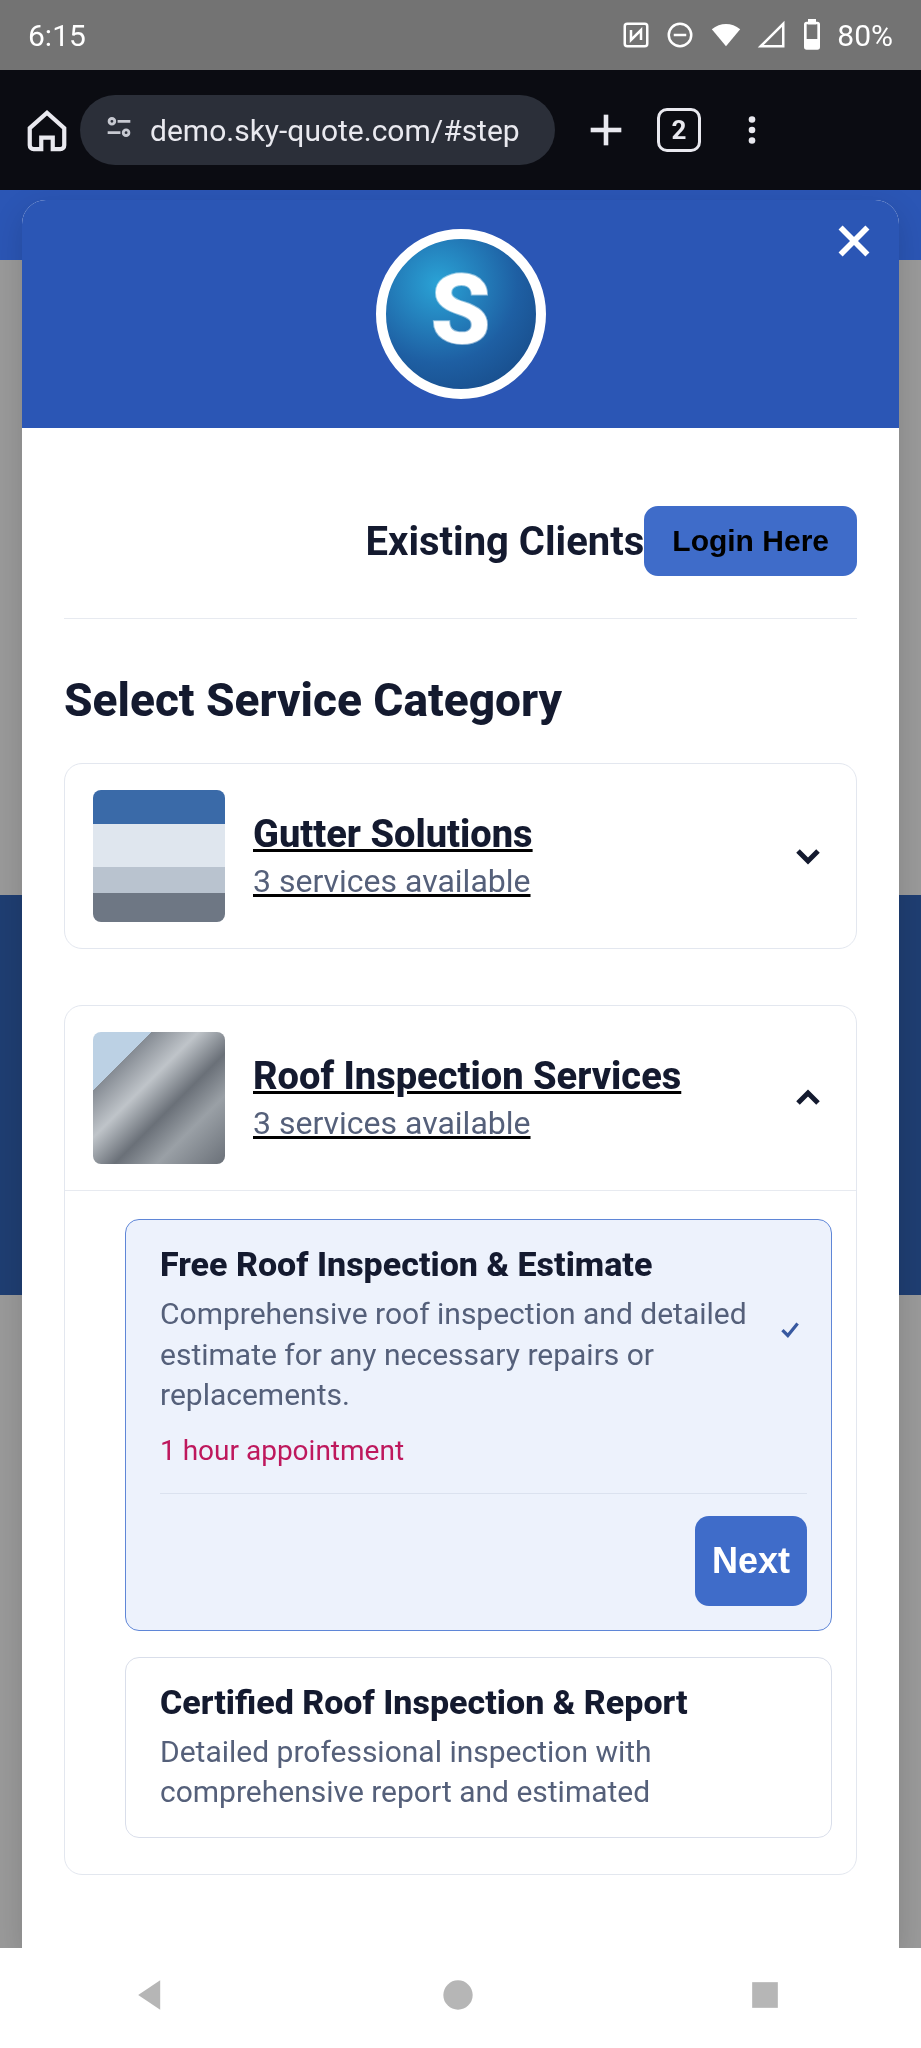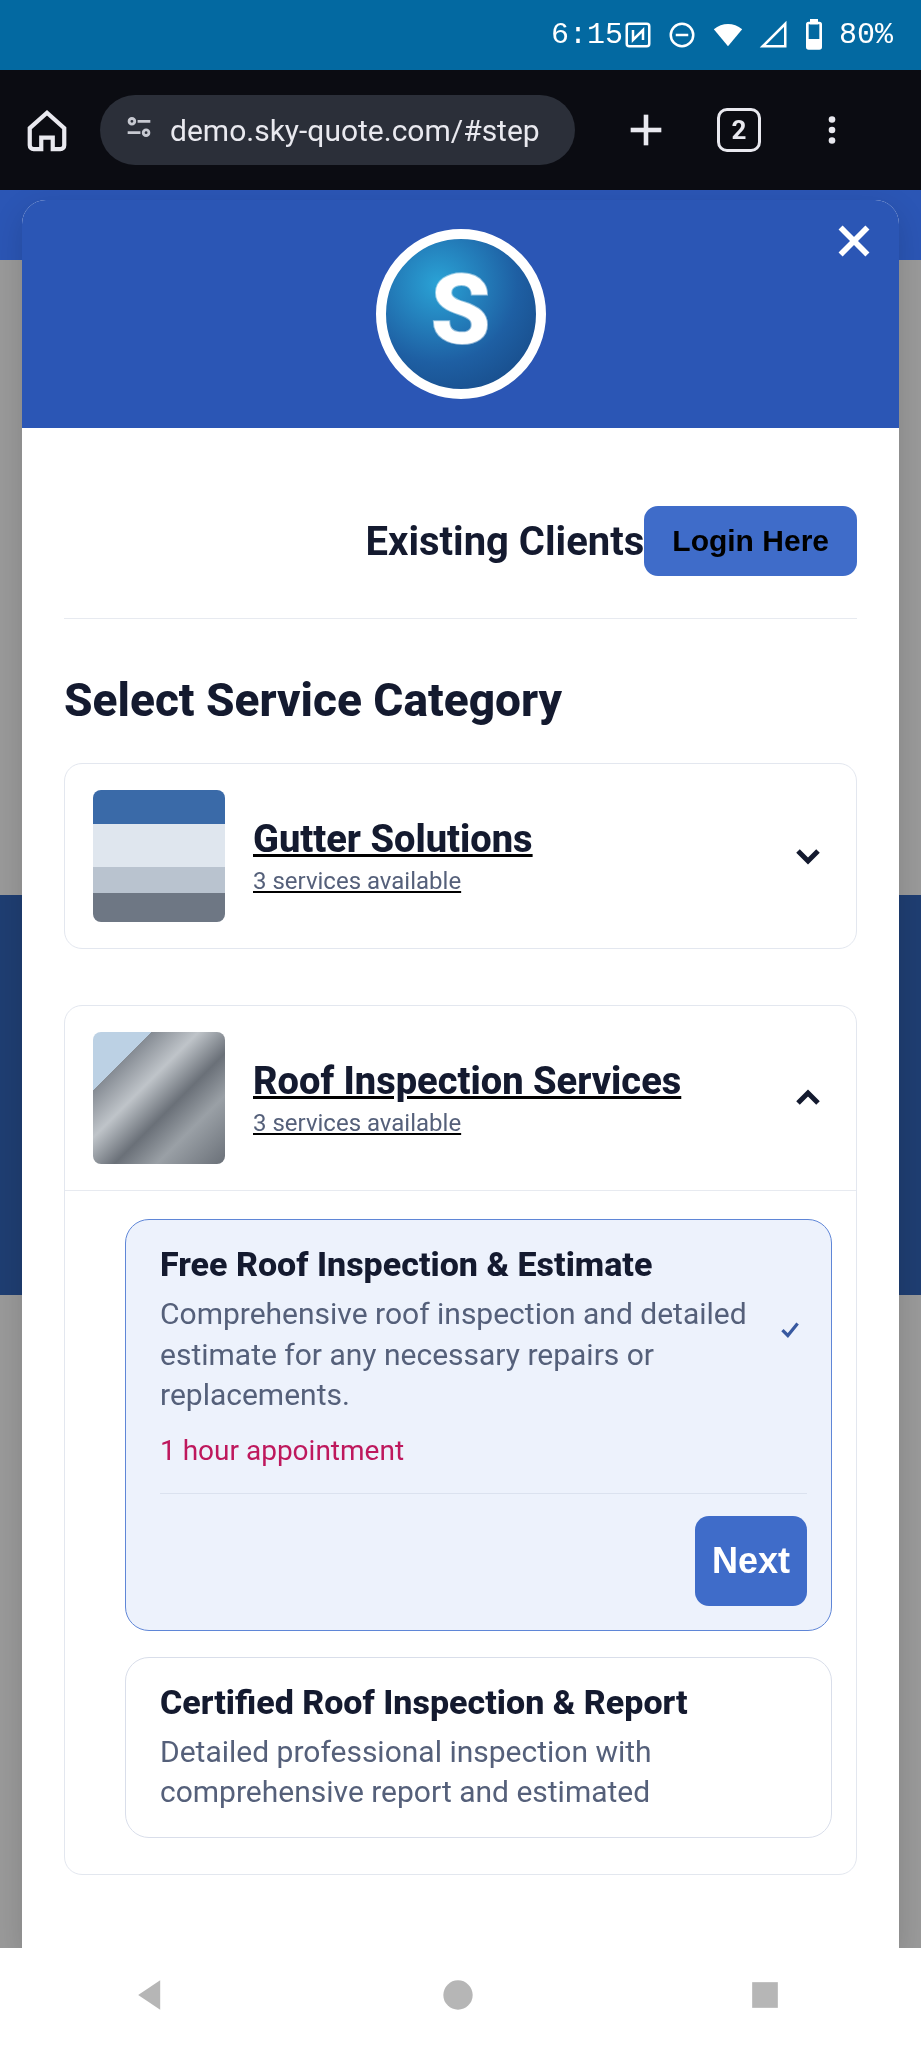--- a/index.html
+++ b/index.html
@@ -1,25 +1,25 @@
 <!DOCTYPE html>
 <html><head>
 <meta charset="utf-8">
 <style>
   * { box-sizing: border-box; margin: 0; padding: 0; }
   html, body { width: 921px; height: 2048px; font-family: -apple-system, BlinkMacSystemFont, "Segoe UI", Roboto, Arial, sans-serif; background: #fff; }
 
   
-  .status-bar { height: 70px; background: #0369a1; color: #fff; display: flex; align-items: center; justify-content: flex-end; padding: 0 28px; font-size: 30px; font-family: Liberation Mono, monospace; }
+  .status-bar { height: 70px; background: #737373; color: #fff; display: flex; align-items: center; justify-content: space-between; padding: 0 28px; font-size: 30px; }
   .status-left { font-weight: 400; }
   .status-right { display: flex; align-items: center; gap: 14px; font-size: 30px; }
   .status-right svg { display: block; }
 
   
-  .browser-bar { height: 120px; background: #0b0c12; display: flex; align-items: center; gap: 30px; padding: 0 24px; }
+  .browser-bar { height: 120px; background: #0b0c12; display: flex; align-items: center; gap: 10px; padding: 0 24px; }
   .home-icon { width: 46px; height: 46px; color: #e9e9ef; }
   .url-pill { flex: 0 0 auto; width: 475px; height: 70px; background: #2b2f39; border-radius: 40px; display: flex; align-items: center; gap: 14px; padding: 0 22px; color: #c7c9d1; font-size: 30px; overflow: hidden; white-space: nowrap; }
   .url-pill .site { color: #e9e9ef; }
   .plus-btn { width: 46px; height: 46px; color: #e9e9ef; margin-left: 18px; }
   .tabcount { width: 44px; height: 44px; border: 3px solid #e9e9ef; border-radius: 10px; display:flex; align-items:center; justify-content:center; color:#e9e9ef; font-size: 26px; font-weight: 700; margin-left: 18px;}
   .kebab { width: 46px; height: 46px; color: #e9e9ef; margin-left: 18px; display:flex; align-items:center; justify-content:center; }
 
   
   .page-backdrop { position: relative; height: calc(2048px - 70px - 120px - 100px); overflow: hidden; }
   .bg-top { position:absolute; top:0; left:0; right:0; height: 70px; background:#2b56b5; }
@@ -43,26 +43,26 @@
   hr.sep { border: none; border-top: 1px solid #e7eaf0; margin: 0; }
 
   h1.section-title { font-size: 46px; font-weight: 800; color:#141a2f; margin: 54px 0 36px 0; }
 
   .cat-card { border: 1px solid #e3e7ef; border-radius: 18px; margin-bottom: 56px; overflow: hidden; }
   .cat-head { display:flex; align-items:center; gap: 28px; padding: 26px 28px; text-decoration: underline; }
   .cat-thumb { width: 132px; height: 132px; border-radius: 8px; flex: 0 0 auto; }
   .thumb-gutter { background: linear-gradient(180deg, #3a6aa8 0%, #3a6aa8 26%, #dfe6ee 26%, #dfe6ee 58%, #b9c3cf 58%, #b9c3cf 78%, #6e7784 78%, #6e7784 100%); }
   .thumb-roof { background: linear-gradient(135deg, #bcd1e4 0%, #bcd1e4 22%, #858b93 22%, #bfc4c9 40%, #6a7078 58%, #9aa0a6 74%, #6a7078 100%); }
   .cat-title { font-size: 38px; font-weight: 800; color:#141a2f; }
-  .cat-sub { font-size: 24px; color:#55607a; margin-top: 6px; }
+  .cat-sub { font-size: 32px; color:#55607a; margin-top: 6px; }
   .cat-caret { margin-left: auto; width: 40px; height: 40px; color:#141a2f; }
 
   .services-area { border-top: 1px solid #e7eaf0; padding: 28px 24px 10px 60px; }
 
-  .svc-card { border: 1px solid #d9deea; border-radius: 24px; padding: 24px 24px 24px 34px; margin-bottom: 26px; }
+  .svc-card { border: 1px solid #d9deea; border-radius: 14px; padding: 24px 24px 24px 34px; margin-bottom: 26px; }
   .svc-card.selected { background:#edf2fc; border-color:#5f86d7; }
   .svc-row { display:flex; align-items:flex-start; gap: 18px; }
   .svc-text { flex: 1 1 auto; }
   .svc-title { font-size: 34px; font-weight: 800; color:#141a2f; margin-bottom: 10px; }
   .svc-desc { font-size: 30px; color:#55607a; line-height: 1.35; }
   .svc-check { flex: 0 0 auto; width: 30px; height: 30px; color:#3859a0; margin-top: 72px; }
   .svc-meta { margin-top: 18px; font-size: 28px; color:#be185d; }
   .svc-sep { border:none; border-top: 1px solid #dbe2ef; margin: 26px 0 22px 0; }
   .svc-actions { display:flex; justify-content:flex-end; }
   .btn-next { background:#3f6cc9; color:#fff; border:none; border-radius: 14px; padding: 24px 17px; font-size: 36px; font-weight: 700; }

